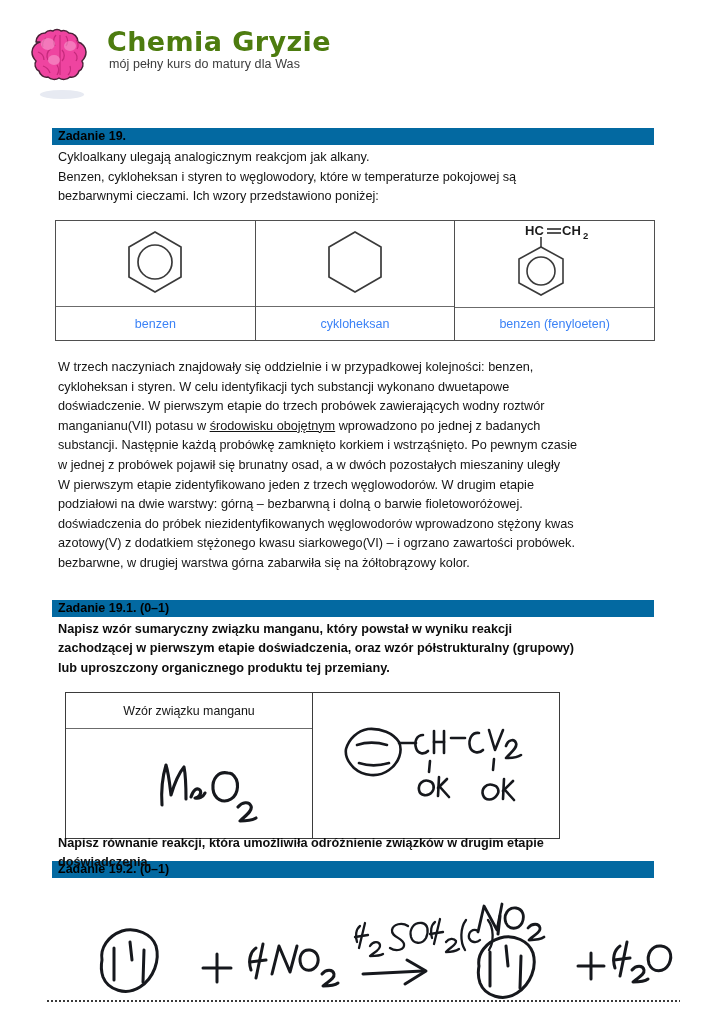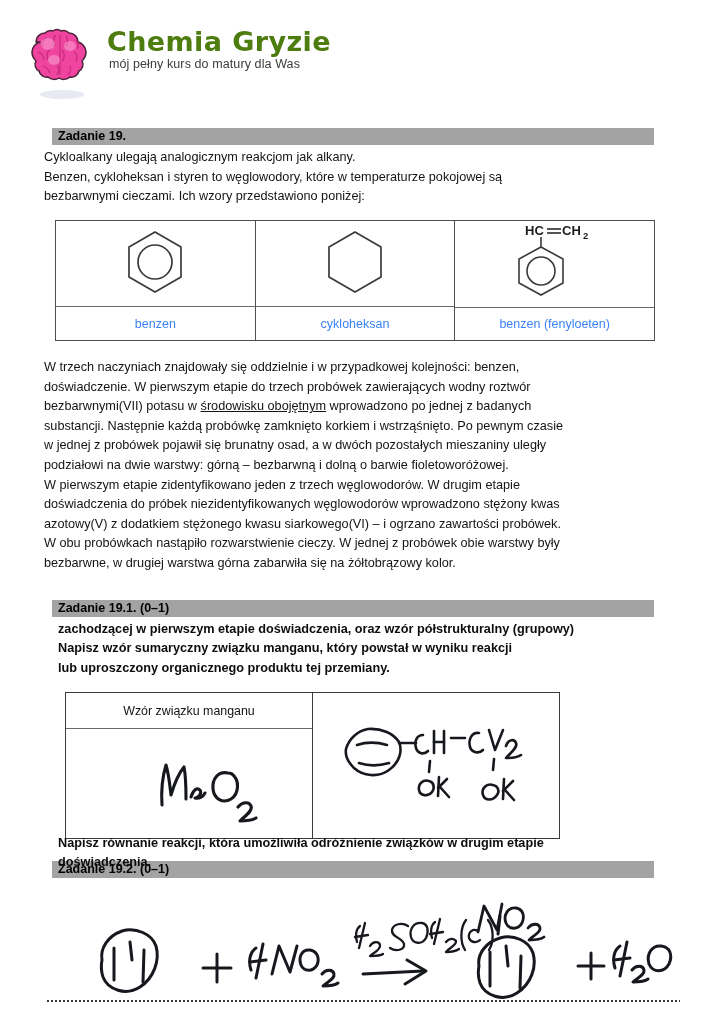--- a/index.html
+++ b/index.html
@@ -68,33 +68,33 @@
     position: absolute;
     left: 0; top: 0;
     width: 720px;
   }
 
   .task-band {
     position: absolute;
     left: 52px;
     width: 602px;
     height: 17px;
-    background: #a3a3a3;
+    background: #0369a1;
     font-size: 12.5px;
     font-weight: 700;
     line-height: 17px;
     padding-left: 6px;
     box-sizing: border-box;
     color: #000;
     white-space: nowrap;
   }
 
   .body-text {
     position: absolute;
-    left: 44px;
+    left: 58px;
     width: 600px;
     font-size: 12.7px;
     line-height: 19.6px;
     color: #141414;
   }
   .body-text p { margin: 0; }
   .body-text .u { text-decoration: underline; }
 
   .prompt-text {
     position: absolute;
@@ -277,37 +277,37 @@
           <circle cx="46" cy="50" r="14" fill="none" stroke="#3a3a3a" stroke-width="1.6"></circle>
         </svg>
       </div>
       <div class="formula-label">benzen (fenyloeten)</div>
     </div>
 
   </div>
 
   <div class="body-text" style="top:358px;">
     <p>W trzech naczyniach znajdowały się oddzielnie i w przypadkowej kolejności: benzen,</p>
+    <p>cykloheksan i styren. W celu identyfikacji tych substancji wykonano dwuetapowe</p>
     <p>doświadczenie. W pierwszym etapie do trzech probówek zawierających wodny roztwór</p>
-    <p><span>bezbarwnymi(VII) potasu w </span><span class="u">środowisku obojętnym</span><span> wprowadzono po jednej z badanych</span></p>
+    <p><span>manganianu(VII) potasu w </span><span class="u">środowisku obojętnym</span><span> wprowadzono po jednej z badanych</span></p>
     <p>substancji. Następnie każdą probówkę zamknięto korkiem i wstrząśnięto. Po pewnym czasie</p>
     <p>w jednej z probówek pojawił się brunatny osad, a w dwóch pozostałych mieszaniny uległy</p>
+    <p>W pierwszym etapie zidentyfikowano jeden z trzech węglowodorów. W drugim etapie</p>
     <p>podziałowi na dwie warstwy: górną – bezbarwną i dolną o barwie fioletoworóżowej.</p>
-    <p>W pierwszym etapie zidentyfikowano jeden z trzech węglowodorów. W drugim etapie</p>
     <p>doświadczenia do próbek niezidentyfikowanych węglowodorów wprowadzono stężony kwas</p>
     <p>azotowy(V) z dodatkiem stężonego kwasu siarkowego(VI) – i ogrzano zawartości probówek.</p>
-    <p>W obu probówkach nastąpiło rozwarstwienie cieczy. W jednej z probówek obie warstwy były</p>
     <p>bezbarwne, w drugiej warstwa górna zabarwiła się na żółtobrązowy kolor.</p>
   </div>
 
   <div class="task-band" style="top:600px;">Zadanie 19.1. (0–1)</div>
 
   <div class="prompt-text" style="top:620px;">
+    <p>Napisz wzór sumaryczny związku manganu, który powstał w wyniku reakcji</p>
     <p>zachodzącej w pierwszym etapie doświadczenia, oraz wzór półstrukturalny (grupowy)</p>
-    <p>Napisz wzór sumaryczny związku manganu, który powstał w wyniku reakcji</p>
     <p>lub uproszczony organicznego produktu tej przemiany.</p>
   </div>
 
   <div class="answer-table">
 
     <div class="answer-col">
       <div class="answer-head">Wzór związku manganu</div>
       <div class="answer-body">
         <svg width="284" height="110" viewBox="0 0 284 110" xmlns="http://www.w3.org/2000/svg">
           <g fill="none" stroke="#16181d" stroke-width="3.1" stroke-linecap="round" stroke-linejoin="round">

